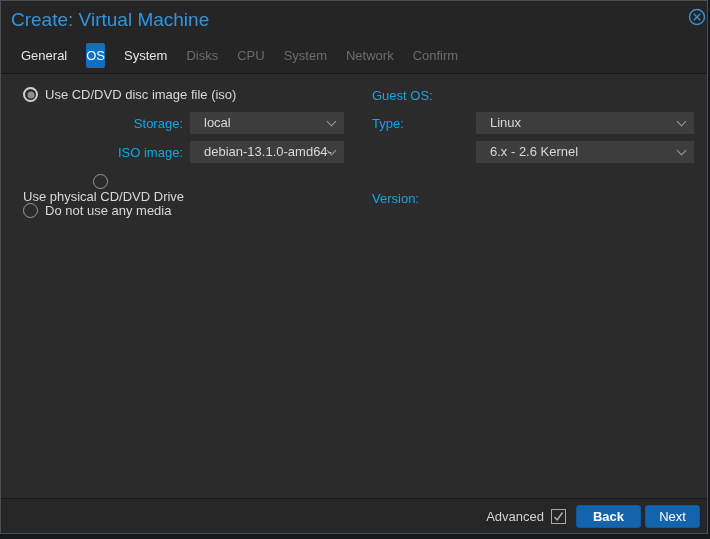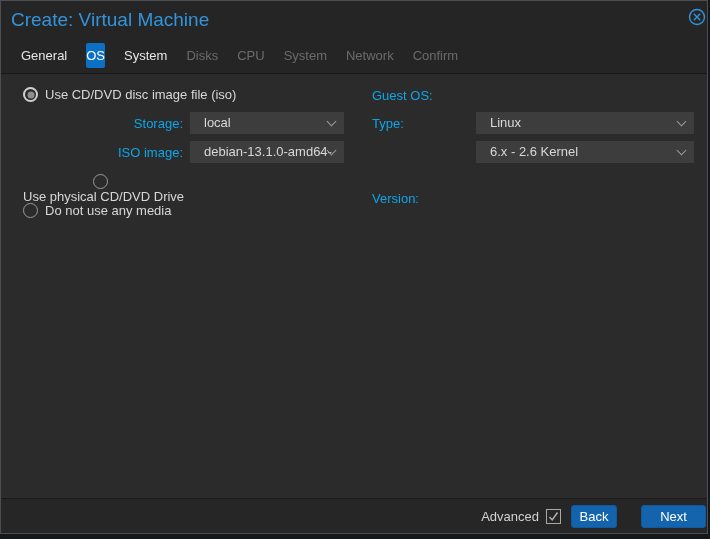--- a/index.html
+++ b/index.html
@@ -80,22 +80,22 @@
   .checkbox {
     width: 15px; height: 15px; border: 1px solid #a8a8a8;
     margin-right: 10px; cursor: pointer;
     display: flex; align-items: center; justify-content: center;
   }
   .btn {
     height: 23px; border: 1px solid #11599c; border-radius: 3px;
     background: #1464ad; color: #ffffff; font-size: 13px;
     font-family: "Liberation Sans", sans-serif; cursor: pointer;
   }
-  .btn.back { width: 46px; margin-right: 24px; }
-  .btn.next { width: 65px; margin-right: 1px; }
+  .btn.back { width: 65px; margin-right: 4px; font-weight: bold; }
+  .btn.next { width: 55px; margin-right: 7px; }
 </style>
 </head>
 <body>
 
 <div class="dialog">
 
   <div class="titlebar">
     <span class="title">Create: Virtual Machine</span>
     <span class="close">
       <svg width="18" height="18" viewBox="0 0 18 18">

